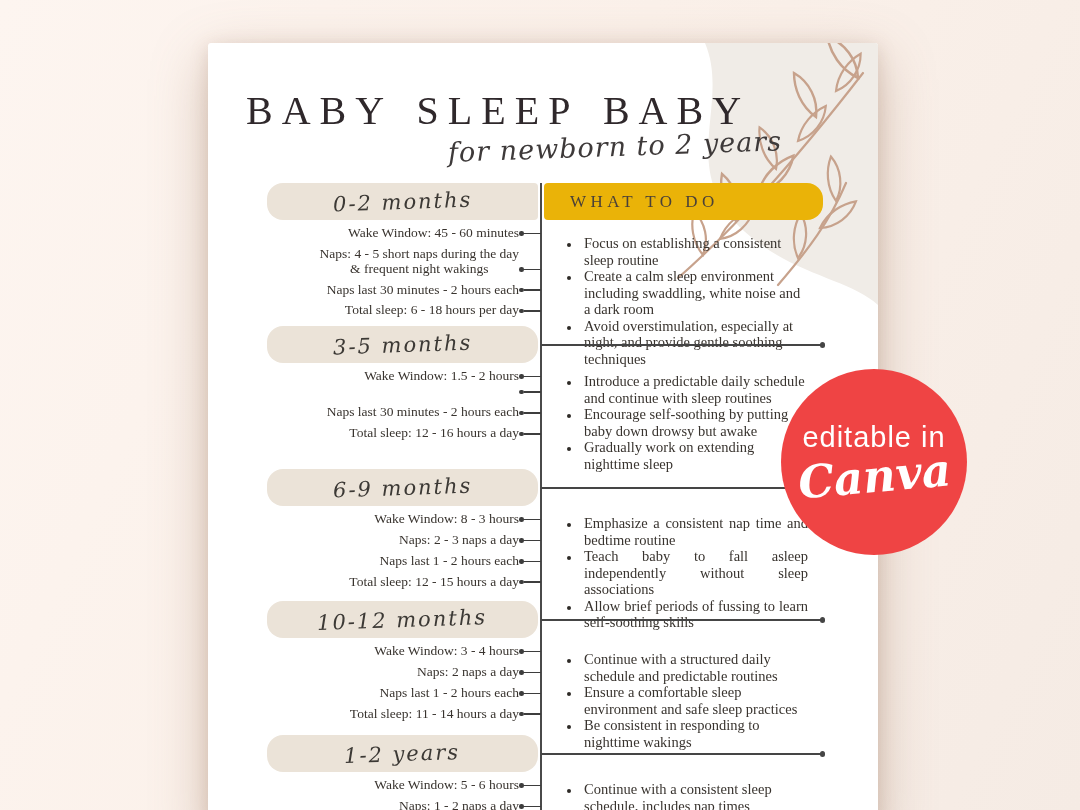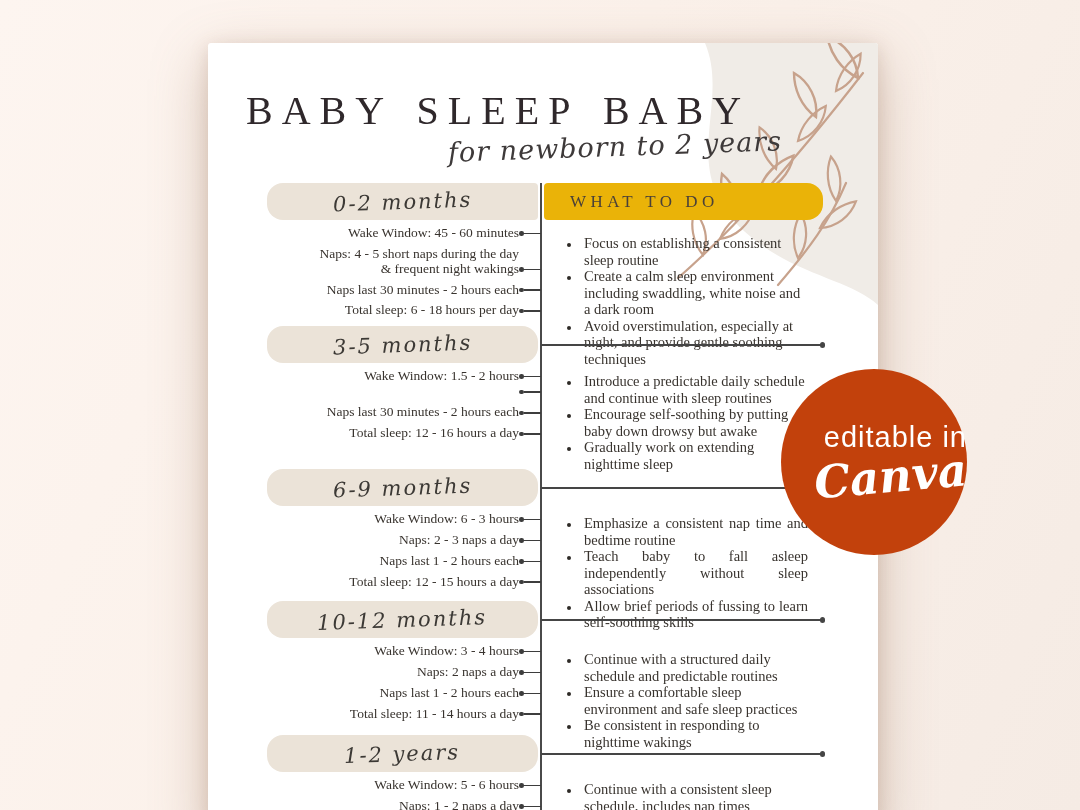--- a/index.html
+++ b/index.html
@@ -32,42 +32,42 @@
     margin-left:59px;width:271px;height:37px;background:#ebe3d8;border-radius:16px;
     display:flex;align-items:center;justify-content:center;margin-bottom:6px;box-sizing:border-box;
   }
   .lsec.first .lpill{border-radius:16px 4px 4px 16px;}
   .age-label{
     font-family:"DejaVu Serif",serif;font-style:italic;font-size:21px;color:#3c3935;
     letter-spacing:2px;transform:rotate(-2deg);
   }
   .stat-row{display:flex;justify-content:flex-end;align-items:flex-end;margin-bottom:6px;}
   .stat-text{
-    text-align:right;font-size:13.5px;line-height:1.1;color:#38332e;white-space:pre-line;
+    text-align:center;font-size:13.5px;line-height:1.1;color:#38332e;white-space:pre-line;
   }
   .stat-connector{width:22px;flex:none;display:flex;align-items:center;margin-bottom:5px;}
   .stat-connector::before{content:"";width:4.5px;height:4.5px;border-radius:50%;background:#3d3d3d;flex:none;}
   .stat-connector::after{content:"";flex:1;height:1.5px;background:#3d3d3d;}
   
   .rpill{
     position:absolute;left:336px;top:140px;width:279px;height:37px;background:#eab308;
     border-radius:4px 16px 16px 4px;display:flex;align-items:center;box-sizing:border-box;padding-left:26px;
   }
   .rpill-label{font-size:17px;letter-spacing:4.5px;color:#4a4138;}
   .rsec{position:absolute;left:348px;width:260px;}
   .rsec ul{margin:8px;padding:0 0 0 17px;font-size:14.5px;line-height:16.5px;color:#38332e;}
   .rsec li{padding-left:3px;}
   .rsec li::marker{color:#2e2a26;font-size:12px;}
   .rsec.justify li{text-align:justify;}
   .rdiv{position:absolute;left:333px;width:283px;height:1.6px;background:#454545;}
   .rdiv .enddot{position:absolute;right:-1px;top:-2px;width:5.5px;height:5.5px;border-radius:50%;background:#454545;}
   
   .badge{
     position:absolute;left:781px;top:369px;width:186px;height:186px;border-radius:50%;
-    background:#c2410c;z-index:10;display:flex;flex-direction:column;align-items:flex-end;justify-content:center;
+    background:#ef4444;z-index:10;display:flex;flex-direction:column;align-items:center;justify-content:center;
   }
   .badge-line1{font-family:"Liberation Sans",sans-serif;font-weight:400;font-size:29px;color:#ffffff;letter-spacing:1px;}
   .badge-line2{
     font-family:"DejaVu Serif",serif;font-style:italic;font-weight:700;font-size:45px;color:#ffffff;
     margin-top:-4px;transform:rotate(-5deg);
   }
 </style>
 </head>
 <body>
 
@@ -150,21 +150,21 @@
         <span class="stat-text">Total sleep: 12 - 16 hours a day</span>
         <span class="stat-connector"></span>
       </div>
   </div>
 
   <div class="lsec" style="top:426px">
     <div class="lpill">
       <span class="age-label">6-9 months</span>
     </div>
     <div class="stat-row">
-        <span class="stat-text">Wake Window: 6 - 3 hours</span>
+        <span class="stat-text">Wake Window: 8 - 3 hours</span>
         <span class="stat-connector"></span>
       </div>
     <div class="stat-row">
         <span class="stat-text">Naps: 2 - 3 naps a day</span>
         <span class="stat-connector"></span>
       </div>
     <div class="stat-row">
         <span class="stat-text">Naps last 1 - 2 hours each</span>
         <span class="stat-connector"></span>
       </div>

